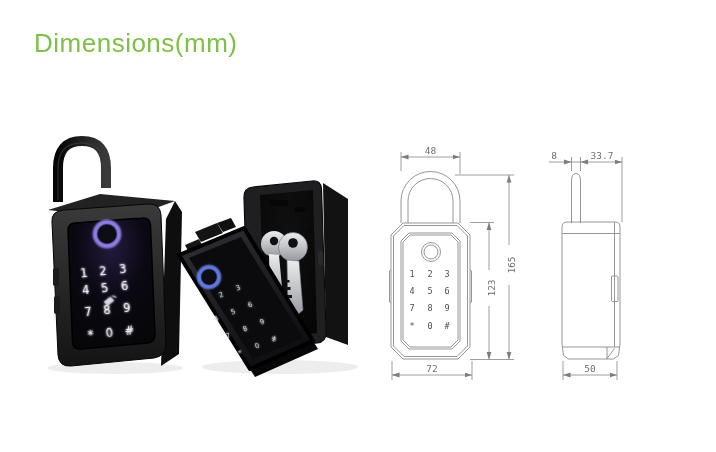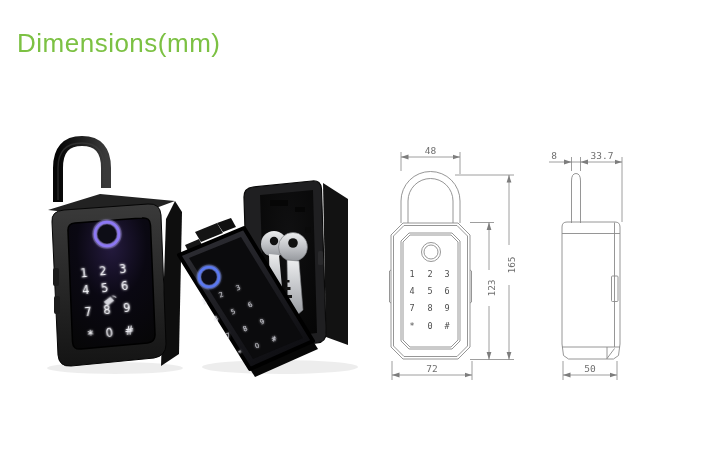--- a/index.html
+++ b/index.html
@@ -1,18 +1,18 @@
 <!DOCTYPE html>
 <html><head>
 <meta charset="utf-8">
 <style>
   html,body{margin:0;padding:0;background:#ffffff;}
   .stage{position:relative;width:716px;height:452px;background:#ffffff;overflow:hidden;
          font-family:"Liberation Sans",sans-serif;}
-  .page-title{position:absolute;left:17px;top:28px;margin:0;font-size:26px;font-weight:300;
+  .page-title{position:absolute;left:34px;top:28px;margin:0;font-size:26px;font-weight:300;
               letter-spacing:.5px;color:#7cc143;font-family:"Liberation Sans",sans-serif;}
   svg{position:absolute;display:block;}
   #photo-closed{left:30px;top:130px;}
   #photo-open{left:165px;top:155px;}
   #drawings{left:380px;top:140px;}
   .dimtxt{font-family:"DejaVu Sans Mono",monospace;font-size:9.5px;fill:#6f6f6f;}
   .cadkey{font-family:"DejaVu Sans Mono",monospace;font-size:8.5px;fill:#4d4d4d;}
   .devkey{font-family:"DejaVu Sans",sans-serif;font-size:11.5px;fill:#f3f3f8;}
   .doorkey{font-family:"DejaVu Sans",sans-serif;font-size:7px;fill:#e4e4ec;opacity:.8;}
 </style>

